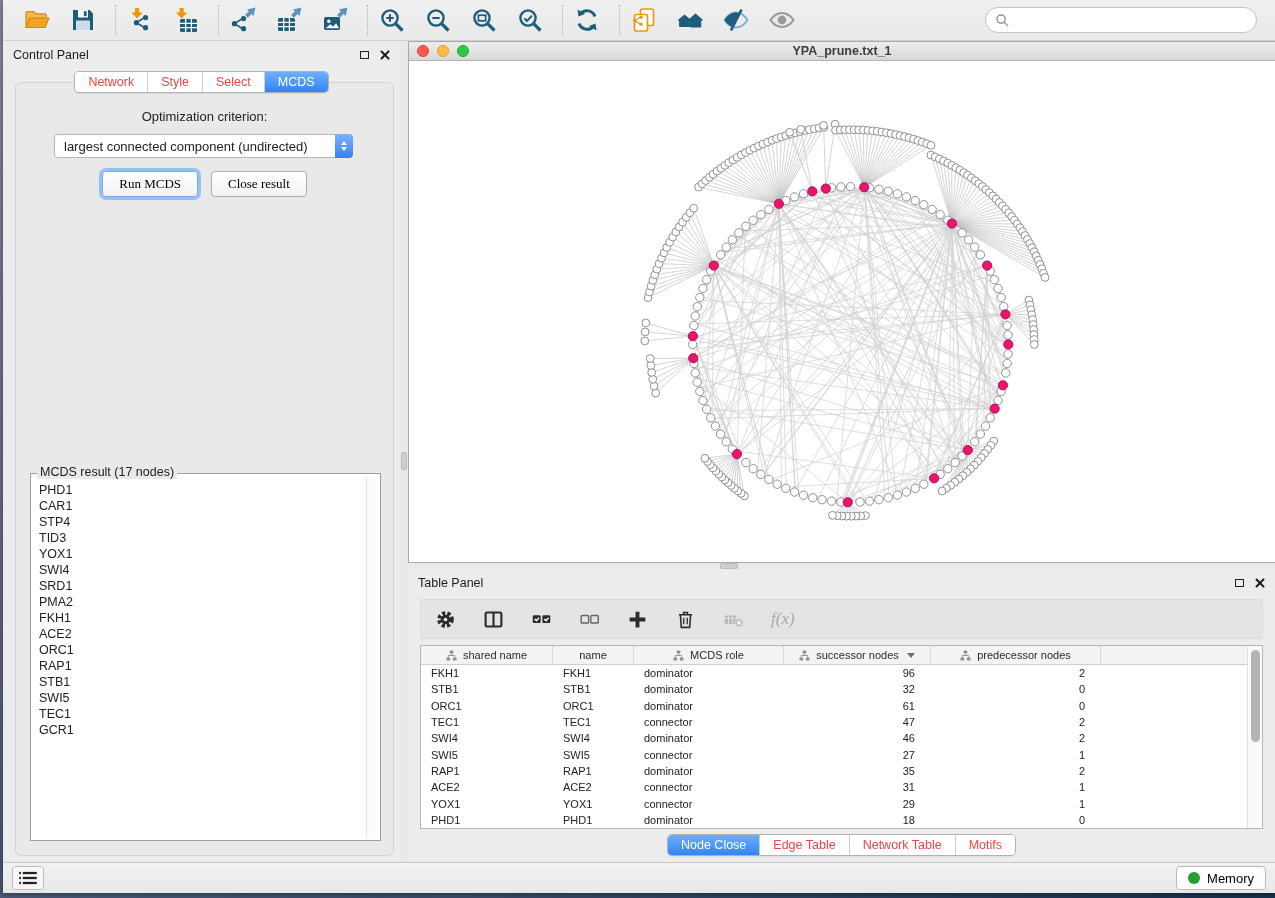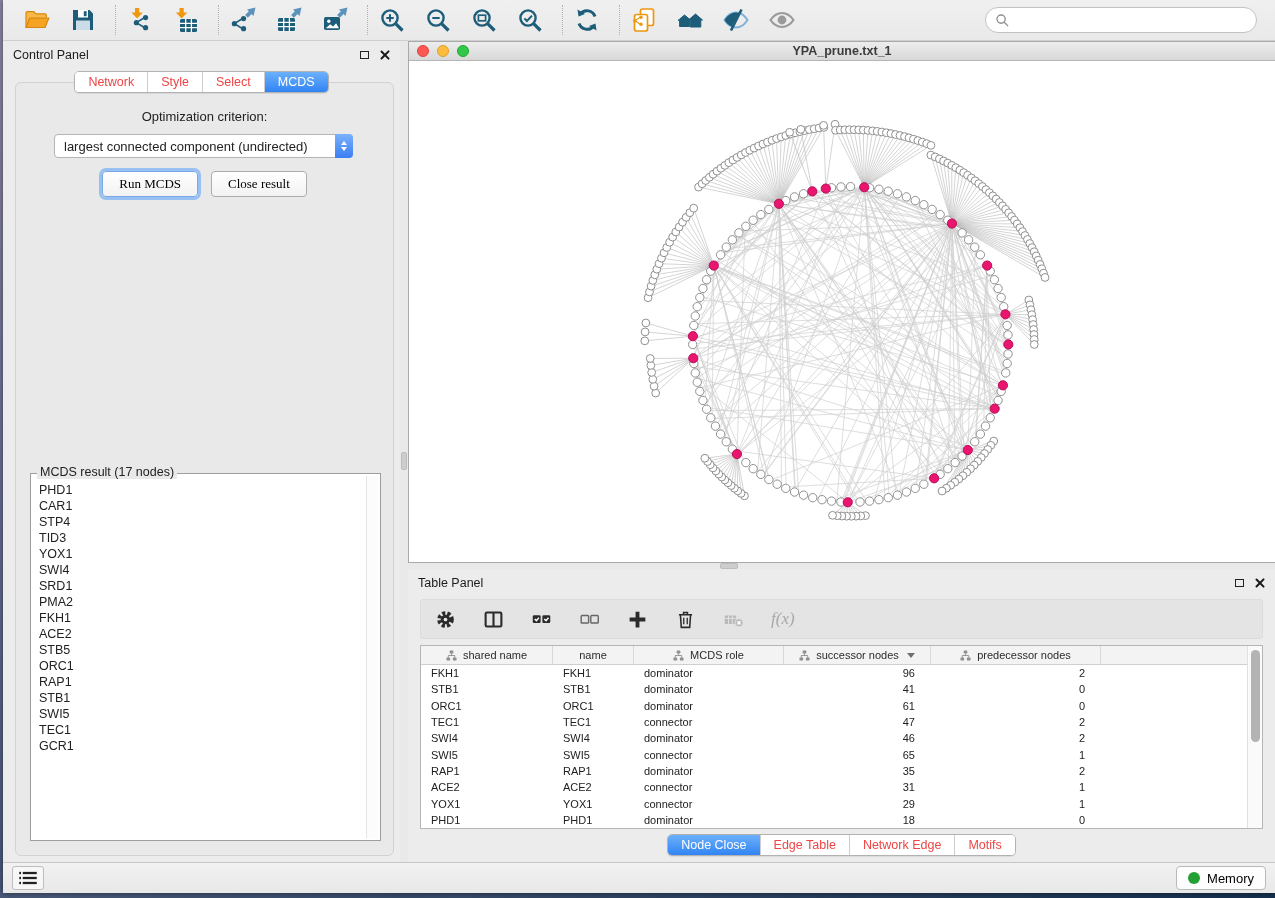--- a/index.html
+++ b/index.html
@@ -349,21 +349,20 @@
               <div class="result-item">PHD1</div>
               <div class="result-item">CAR1</div>
               <div class="result-item">STP4</div>
               <div class="result-item">TID3</div>
               <div class="result-item">YOX1</div>
               <div class="result-item">SWI4</div>
               <div class="result-item">SRD1</div>
               <div class="result-item">PMA2</div>
               <div class="result-item">FKH1</div>
               <div class="result-item">ACE2</div>
-              <div class="result-item">STB5</div>
               <div class="result-item">ORC1</div>
               <div class="result-item">RAP1</div>
               <div class="result-item">STB1</div>
               <div class="result-item">SWI5</div>
               <div class="result-item">TEC1</div>
               <div class="result-item">GCR1</div>
             </div>
           <div class="result-scroll"></div>
         </div>
       </div>
@@ -1175,21 +1174,21 @@
                 <div class="td">FKH1</div>
                 <div class="td">dominator</div>
                 <div class="td num">96</div>
                 <div class="td num">2</div>
                 <div class="td"></div>
               </div>
               <div class="trow">
                 <div class="td">STB1</div>
                 <div class="td">STB1</div>
                 <div class="td">dominator</div>
-                <div class="td num">41</div>
+                <div class="td num">32</div>
                 <div class="td num">0</div>
                 <div class="td"></div>
               </div>
               <div class="trow">
                 <div class="td">ORC1</div>
                 <div class="td">ORC1</div>
                 <div class="td">dominator</div>
                 <div class="td num">61</div>
                 <div class="td num">0</div>
                 <div class="td"></div>
@@ -1207,21 +1206,21 @@
                 <div class="td">SWI4</div>
                 <div class="td">dominator</div>
                 <div class="td num">46</div>
                 <div class="td num">2</div>
                 <div class="td"></div>
               </div>
               <div class="trow">
                 <div class="td">SWI5</div>
                 <div class="td">SWI5</div>
                 <div class="td">connector</div>
-                <div class="td num">65</div>
+                <div class="td num">27</div>
                 <div class="td num">1</div>
                 <div class="td"></div>
               </div>
               <div class="trow">
                 <div class="td">RAP1</div>
                 <div class="td">RAP1</div>
                 <div class="td">dominator</div>
                 <div class="td num">35</div>
                 <div class="td num">2</div>
                 <div class="td"></div>
@@ -1251,21 +1250,21 @@
                 <div class="td"></div>
               </div>
             </div>
           <div class="vscroll">
               <span class="thumb"></span>
             </div>
         </div>
         <div class="ttabs-row"><span class="seg" id="ttabs">
               <button class="active">Node Close</button>
               <button>Edge Table</button>
-              <button>Network Edge</button>
+              <button>Network Table</button>
               <button>Motifs</button>
             </span></div>
       </div>
     </div>
   </div>
 
   <div class="statusbar">
     <button class="status-btn">
       <svg viewBox="0 0 20 16">
           <g fill="#222">

